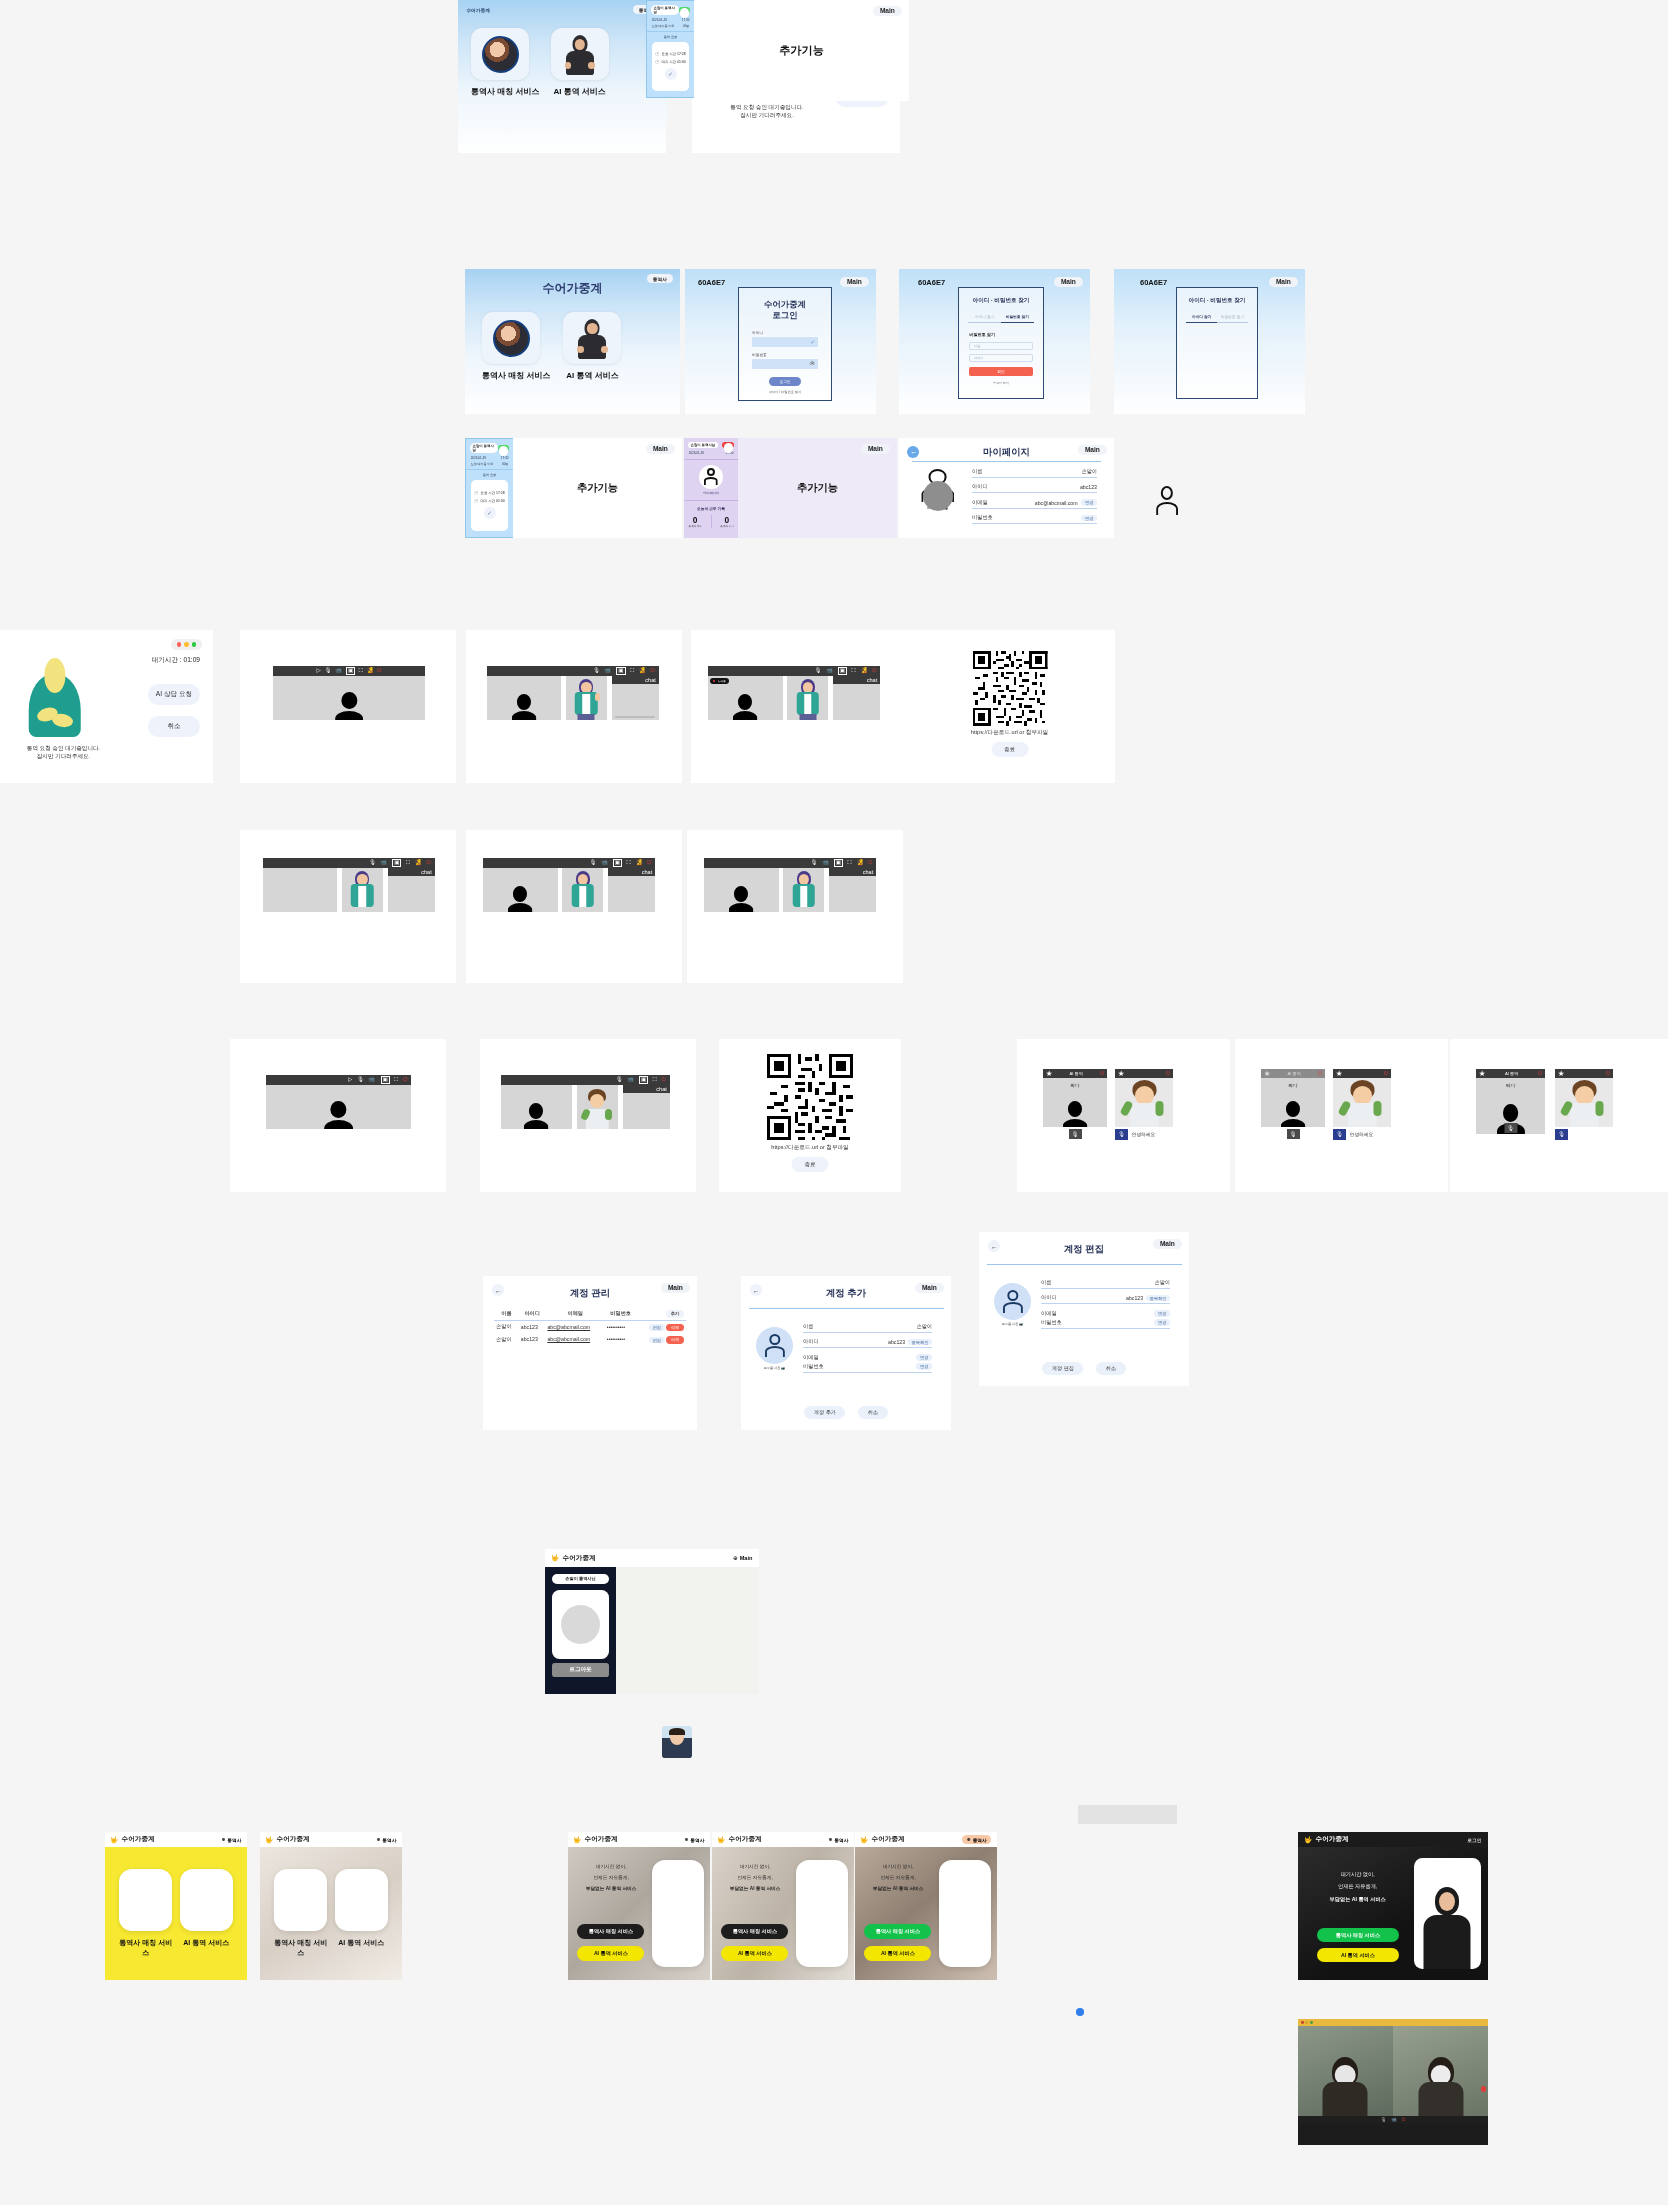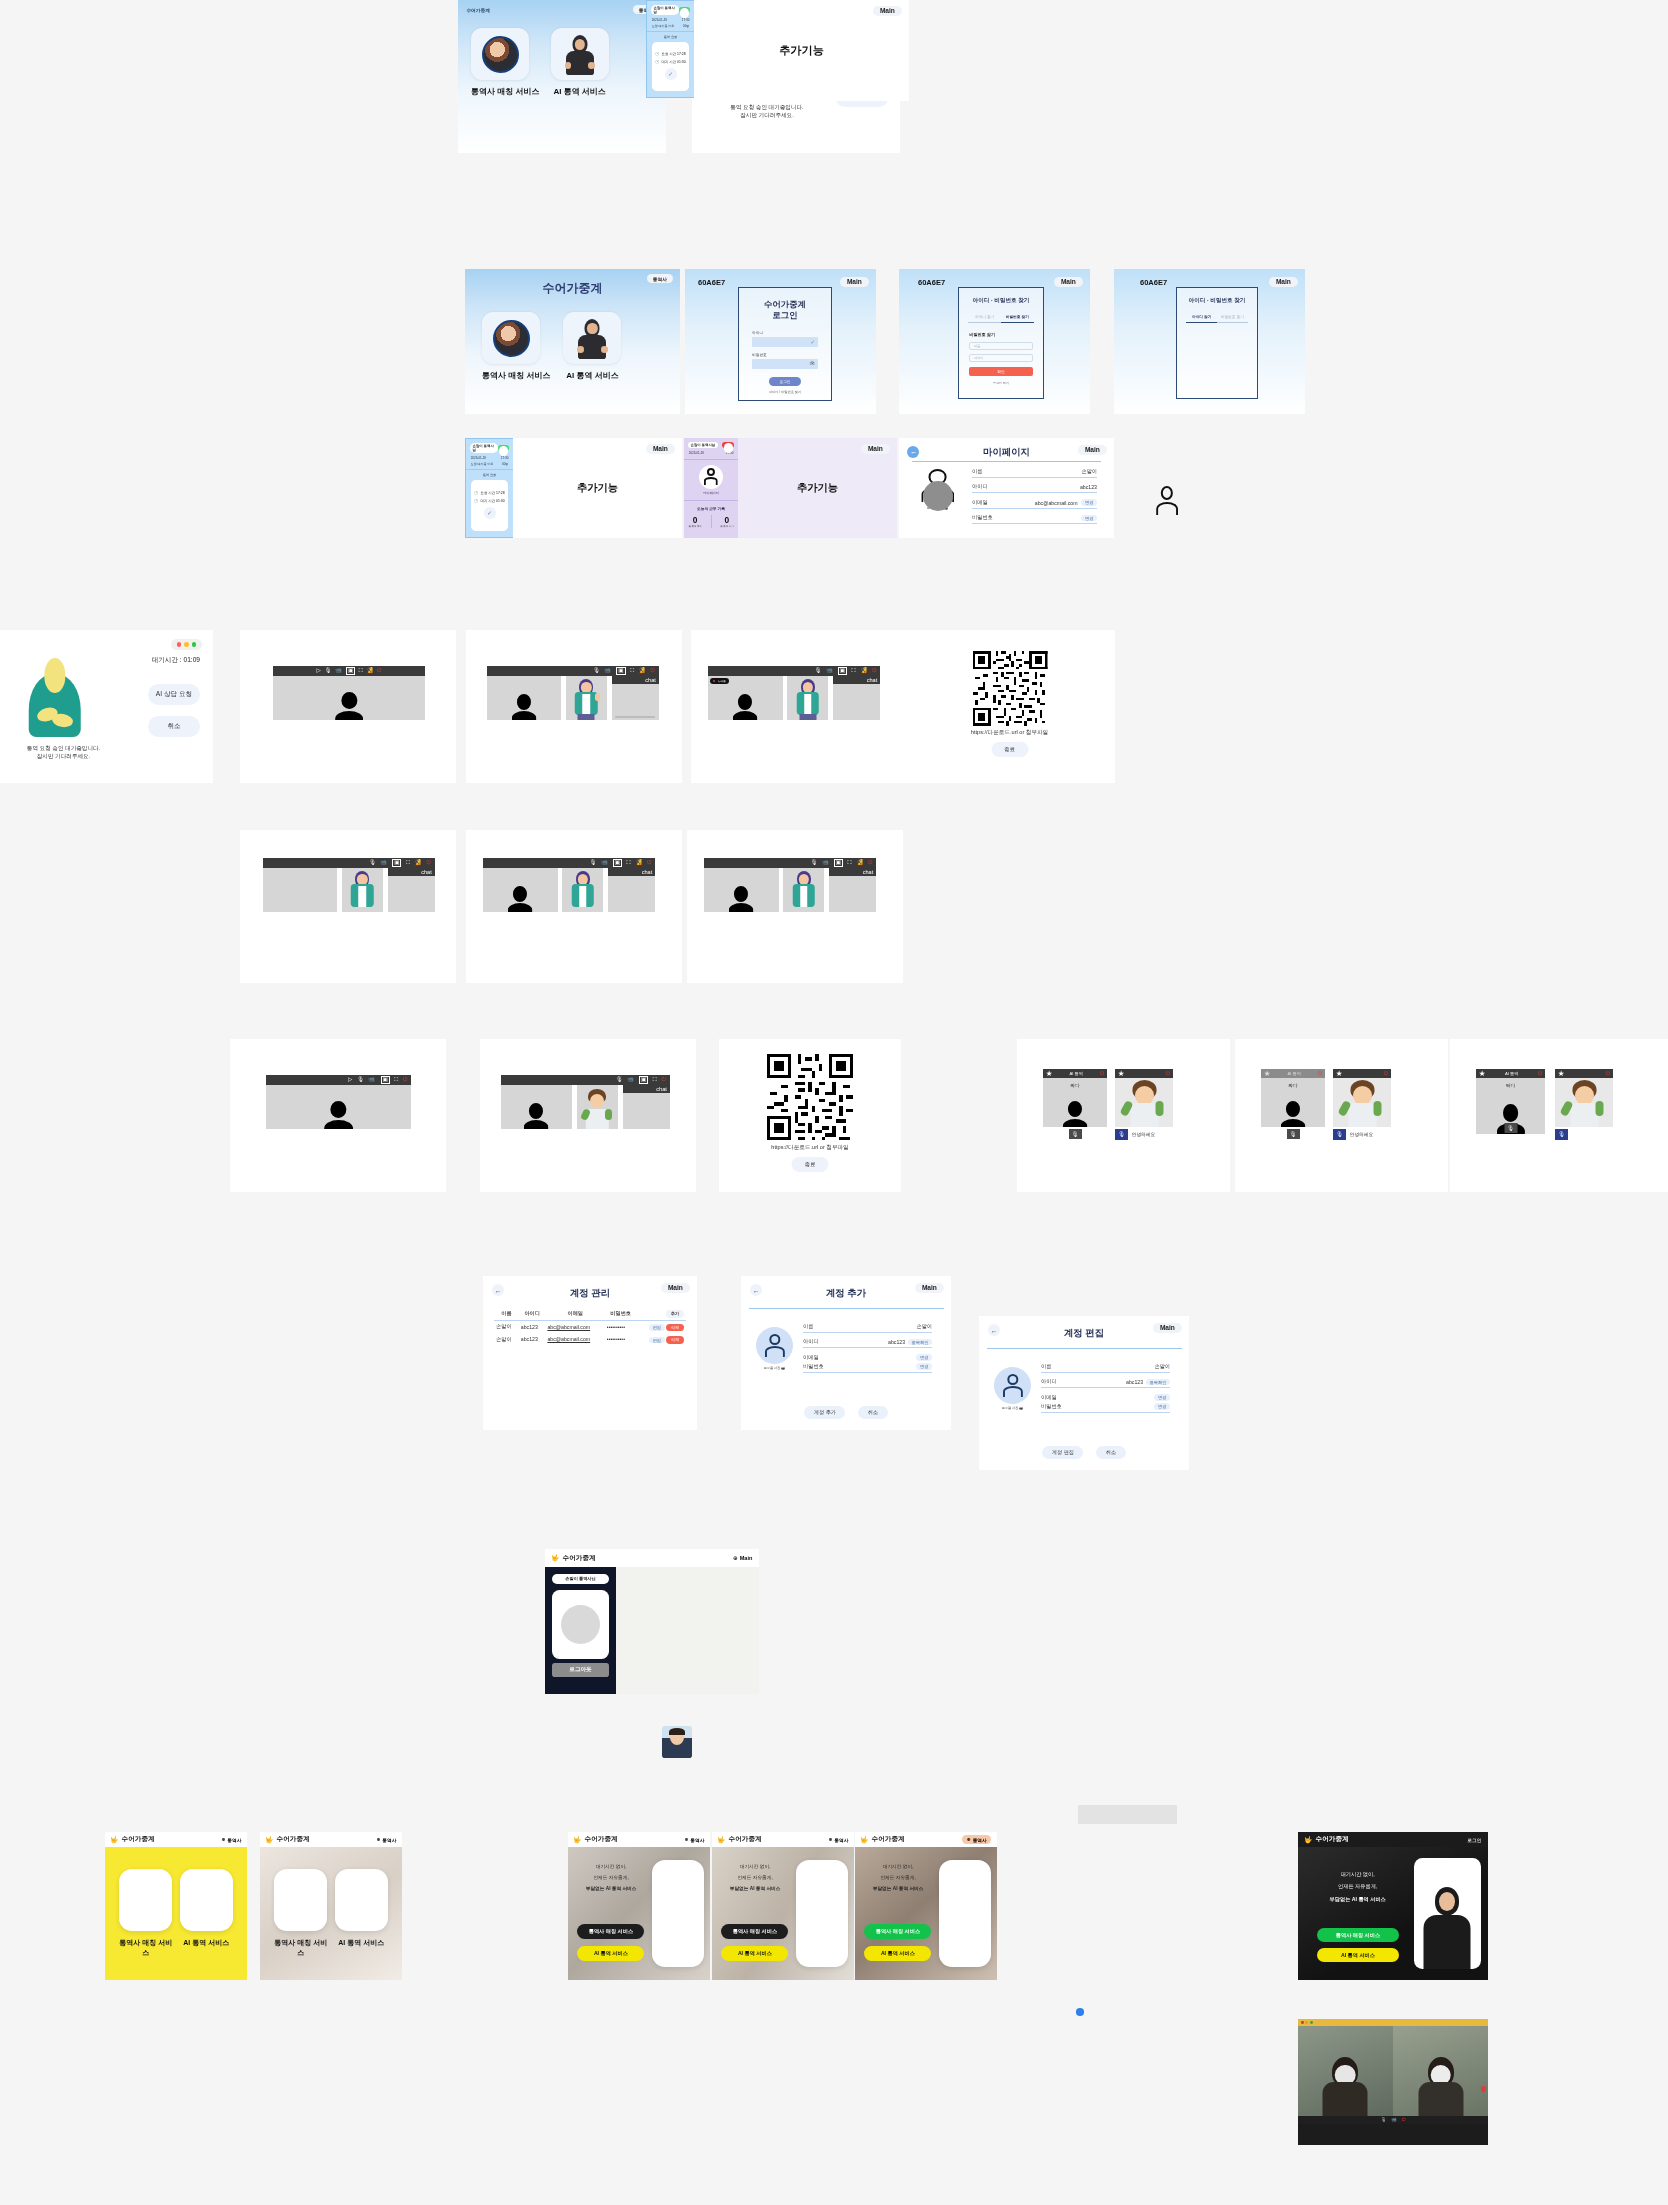--- a/index.html
+++ b/index.html
@@ -1014,21 +1014,21 @@
             <span class="badge-edit">변경</span>
           </div>
       </div>
     </div>
     <div style="position:absolute;left:0;bottom:11.2px;width:100%;display:flex;justify-content:center;gap:13px;">
       <div class="btn-sm">계정 추가</div>
       <div class="btn-sm">취소</div>
     </div>
   </div>
 
-  <div class="frame" style="left:979px;top:1316px;width:210px;height:154px;">
+  <div class="frame" style="left:979px;top:1232px;width:210px;height:154px;">
     <div class="pill" style="position:absolute;left:9.4px;top:8.4px;width:12px;height:12px;font-size:6.6px;">←</div>
     <div class="chip-main" style="position:absolute;right:7.5px;top:6.6px;">Main</div>
     <div style="position:absolute;left:0;top:11.2px;width:100%;text-align:center;font-size:9.4px;font-weight:bold;color:#1f2b52;">계정 편집</div>
     <div style="position:absolute;left:7.5px;right:7.5px;top:32px;height:0.9px;background:#9cc6ec;"></div>
     <div style="position:absolute;left:13px;top:51px;width:41px;text-align:center;">
       <div style="width:37px;height:37px;border-radius:50%;background:#cfe0f7;position:relative;margin:0 auto;">
         <div class="avatar-glyph blue" style="position:absolute;inset:5.6px;">
             <div class="head"></div>
             <div class="shoulders"></div>
           </div>

